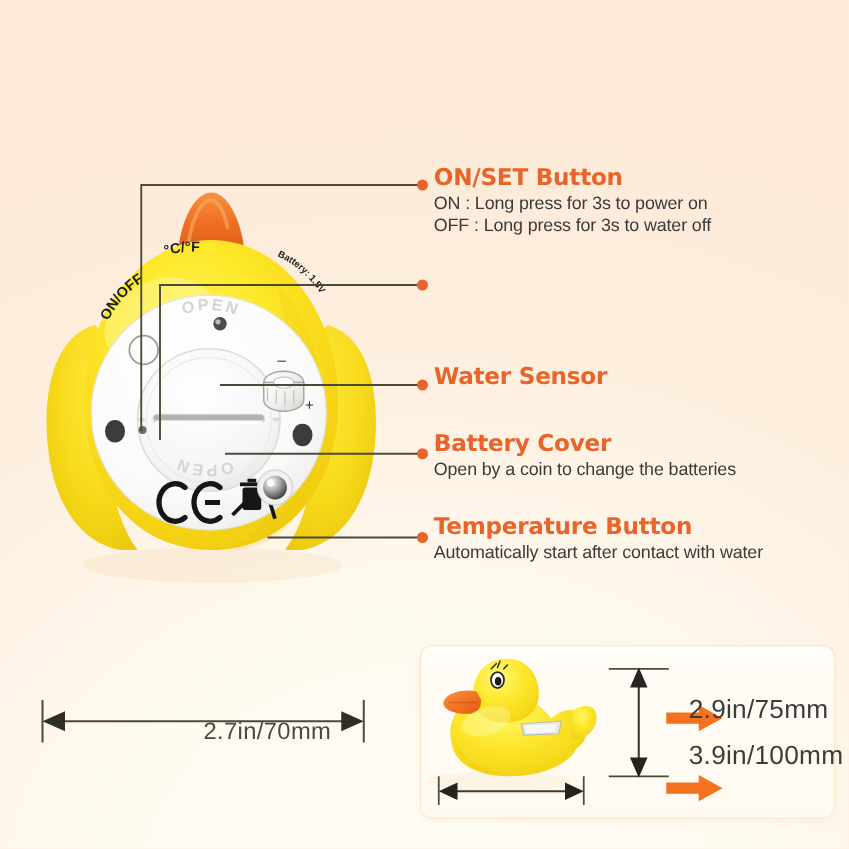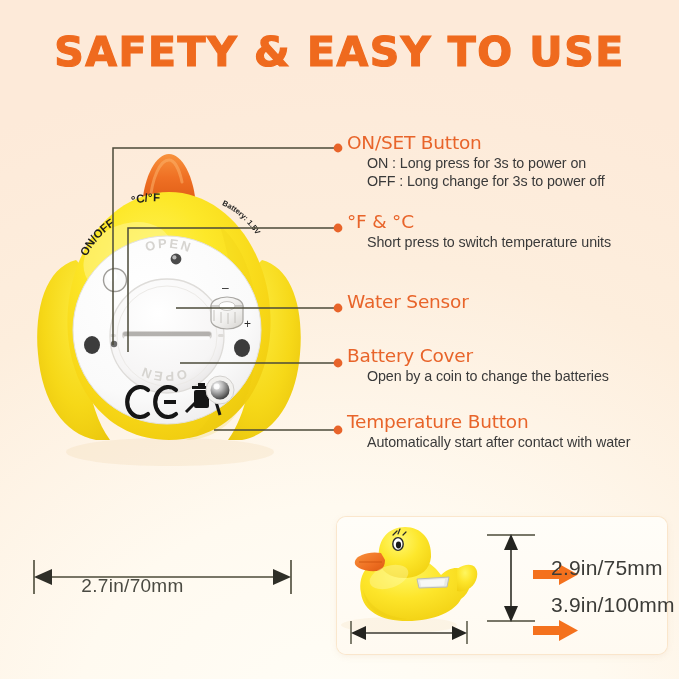--- a/index.html
+++ b/index.html
@@ -21,42 +21,42 @@
     color:#ef6a1e;
     -webkit-text-stroke:1.2px #ef6a1e;
     white-space:nowrap;
   }
   
   #leaders{position:absolute;left:0;top:0;width:679px;height:679px;pointer-events:none;}
   
   .callout{position:absolute;left:347px;}
   .co-head{
     font-family:"DejaVu Sans",sans-serif;
-    font-size:18.5px;font-weight:normal;color:#e8642a;
+    font-size:18.5px;font-weight:bold;color:#e8642a;
     line-height:20px;white-space:nowrap;letter-spacing:-0.2px;
   }
   .co-line{
     font-family:"Liberation Sans",sans-serif;
     font-size:14.3px;color:#3a3a3a;line-height:17.5px;white-space:nowrap;
     letter-spacing:-0.1px;
   }
-  .co-body{margin-top:2px;margin-left:20px;}
+  .co-body{margin-top:2px;}
   #c1{top:133px;}
   #c2{top:212px;}
   #c3{top:292px;}
   #c4{top:346px;}
   #c5{top:412px;}
 
   
   #duck{position:absolute;left:24px;top:140px;width:290px;height:330px;}
 
   
   #dim-main{position:absolute;left:30px;top:560px;width:265px;height:60px;}
   #dim-main-label{
-    position:absolute;left:0;top:575px;width:265px;text-align:center;
+    position:absolute;left:0;top:575px;width:265px;text-align:right;
     font-family:"Liberation Sans",sans-serif;font-size:19px;color:#4a4a42;
     letter-spacing:0.3px;
   }
   
   #inset{
     position:absolute;left:337px;top:517px;width:330px;height:137px;
     background:linear-gradient(180deg,#fffdf8 0%,#fffaf1 100%);
     border-radius:9px;
     box-shadow:0 0 0 1px rgba(250,225,195,.75), 0 2px 7px rgba(190,150,110,.13);
   }
@@ -66,21 +66,20 @@
     white-space:nowrap;letter-spacing:0.2px;margin-left:48px;
   }
   #ins-h-label{left:503px;top:556px;}
   #ins-w-label{left:503px;top:593px;}
 </style>
 </head>
 <body>
 
 <div id="page">
 
-  <div id="title">SAFETY &amp; EASY TO USE</div>
 
   <div id="duck">
     <svg width="290" height="330" viewBox="0 0 290 330">
       <defs>
         <radialGradient id="bodyGrad" cx="42%" cy="32%" r="78%">
           <stop offset="0%" stop-color="#fff45e"></stop>
           <stop offset="38%" stop-color="#fde829"></stop>
           <stop offset="74%" stop-color="#f7d616"></stop>
           <stop offset="100%" stop-color="#ecc70d"></stop>
         </radialGradient>
@@ -242,30 +241,24 @@
     <circle cx="338" cy="363" r="4.4" fill="#e8642a"></circle>
 
     <polyline points="214,430 336,430" fill="none" stroke="#4b4a38" stroke-width="1.5"></polyline>
     <circle cx="338" cy="430" r="4.4" fill="#e8642a"></circle>
   </svg>
 
   <div class="callout" id="c1">
     <div class="co-head">ON/SET Button</div>
     <div class="co-body">
       <div class="co-line">ON : Long press for 3s to power on</div>
-      <div class="co-line">OFF : Long change for 3s to power off</div>
+      <div class="co-line">OFF : Long press for 3s to water off</div>
     </div>
   </div>
 
-  <div class="callout" id="c2">
-    <div class="co-head">°F &amp; °C</div>
-    <div class="co-body">
-      <div class="co-line">Short press to switch temperature units</div>
-    </div>
-  </div>
 
   <div class="callout" id="c4">
     <div class="co-head">Battery Cover</div>
     <div class="co-body">
       <div class="co-line">Open by a coin to change the batteries</div>
     </div>
   </div>
 
   <div class="callout" id="c3">
     <div class="co-head">Water Sensor</div>

